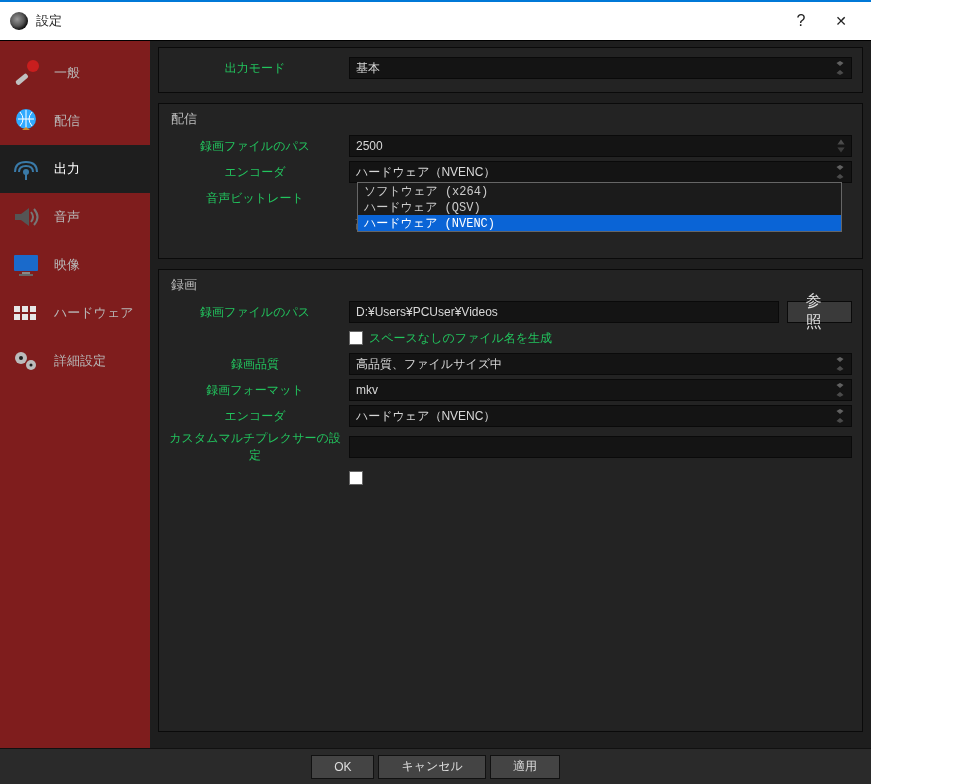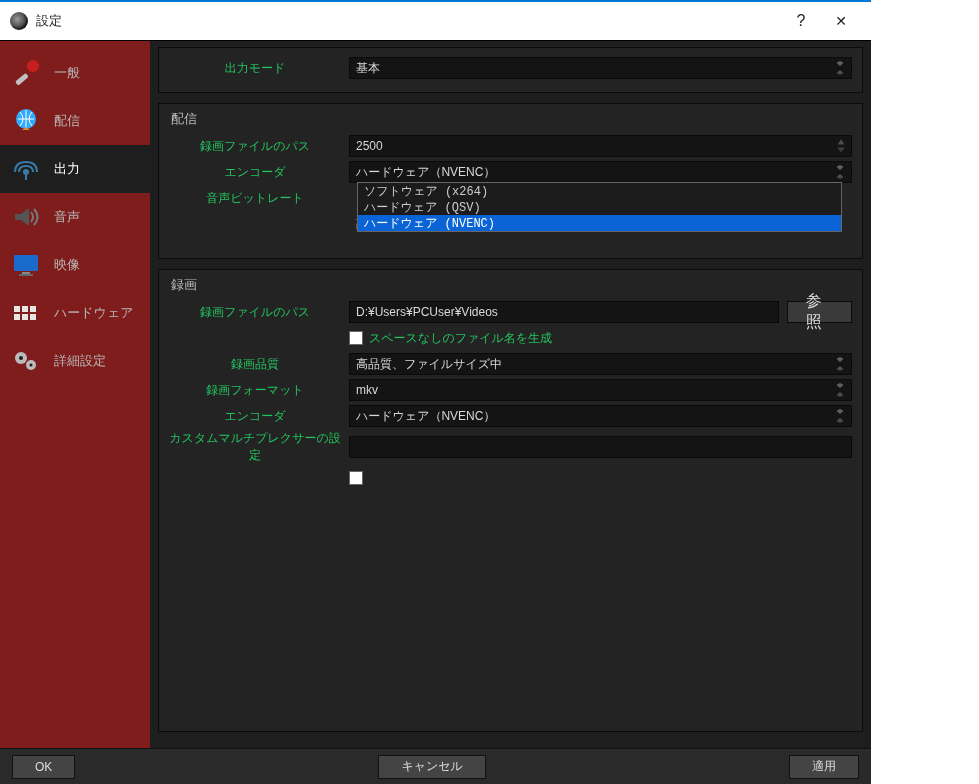--- a/index.html
+++ b/index.html
@@ -34,21 +34,21 @@
     clip-path: polygon(20% 40%,50% 10%,80% 40%,20% 40%,20% 60%,50% 90%,80% 60%,20% 60%);
   }
   .check { width: 14px; height: 14px; background: #fff; border: 1px solid #666; margin-right: 6px; }
   .check-label { color: #22c55e; font-size: 12px; }
   .btn-inline { background: #3a3a3a; border: 1px solid #0a0a0a; color: #ddd; font-size: 16px;
     height: 22px; padding: 0 18px; margin-left: 8px; display: flex; align-items: center; }
   .dropdown { position: absolute; left: 188px; top: 22px; right: 10px; border: 1px solid #666; background: #1b1b1b; z-index: 10; }
   .dropdown .opt { height: 16px; padding: 0 6px; font-size: 12px; color: #ccc; display: flex; align-items: center; font-family: Liberation Mono, monospace; }
   .dropdown .opt.selected { background: #0a64d6; color: #fff; }
   .obscured { color: #666; font-size: 12px; margin-left: 6px; }
-  .footer { height: 36px; background: #2a2a2a; border-top: 1px solid #111; display: flex; align-items: center; justify-content: space-between; padding: 0 12px; gap: 24px; }
+  .footer { height: 36px; background: #2a2a2a; border-top: 1px solid #111; display: flex; align-items: center; justify-content: center; padding: 0 5px; gap: 4px; }
   .footer .fbtn { background: #444; border: 1px solid #111; color: #ddd; font-size: 12px; height: 24px; padding: 0 22px; display: flex; align-items: center; }
   svg { display: block; }
 </style>
 </head>
 <body>
 
 <div class="window">
   <div class="bluebar"></div>
 
   <div class="titlebar">

